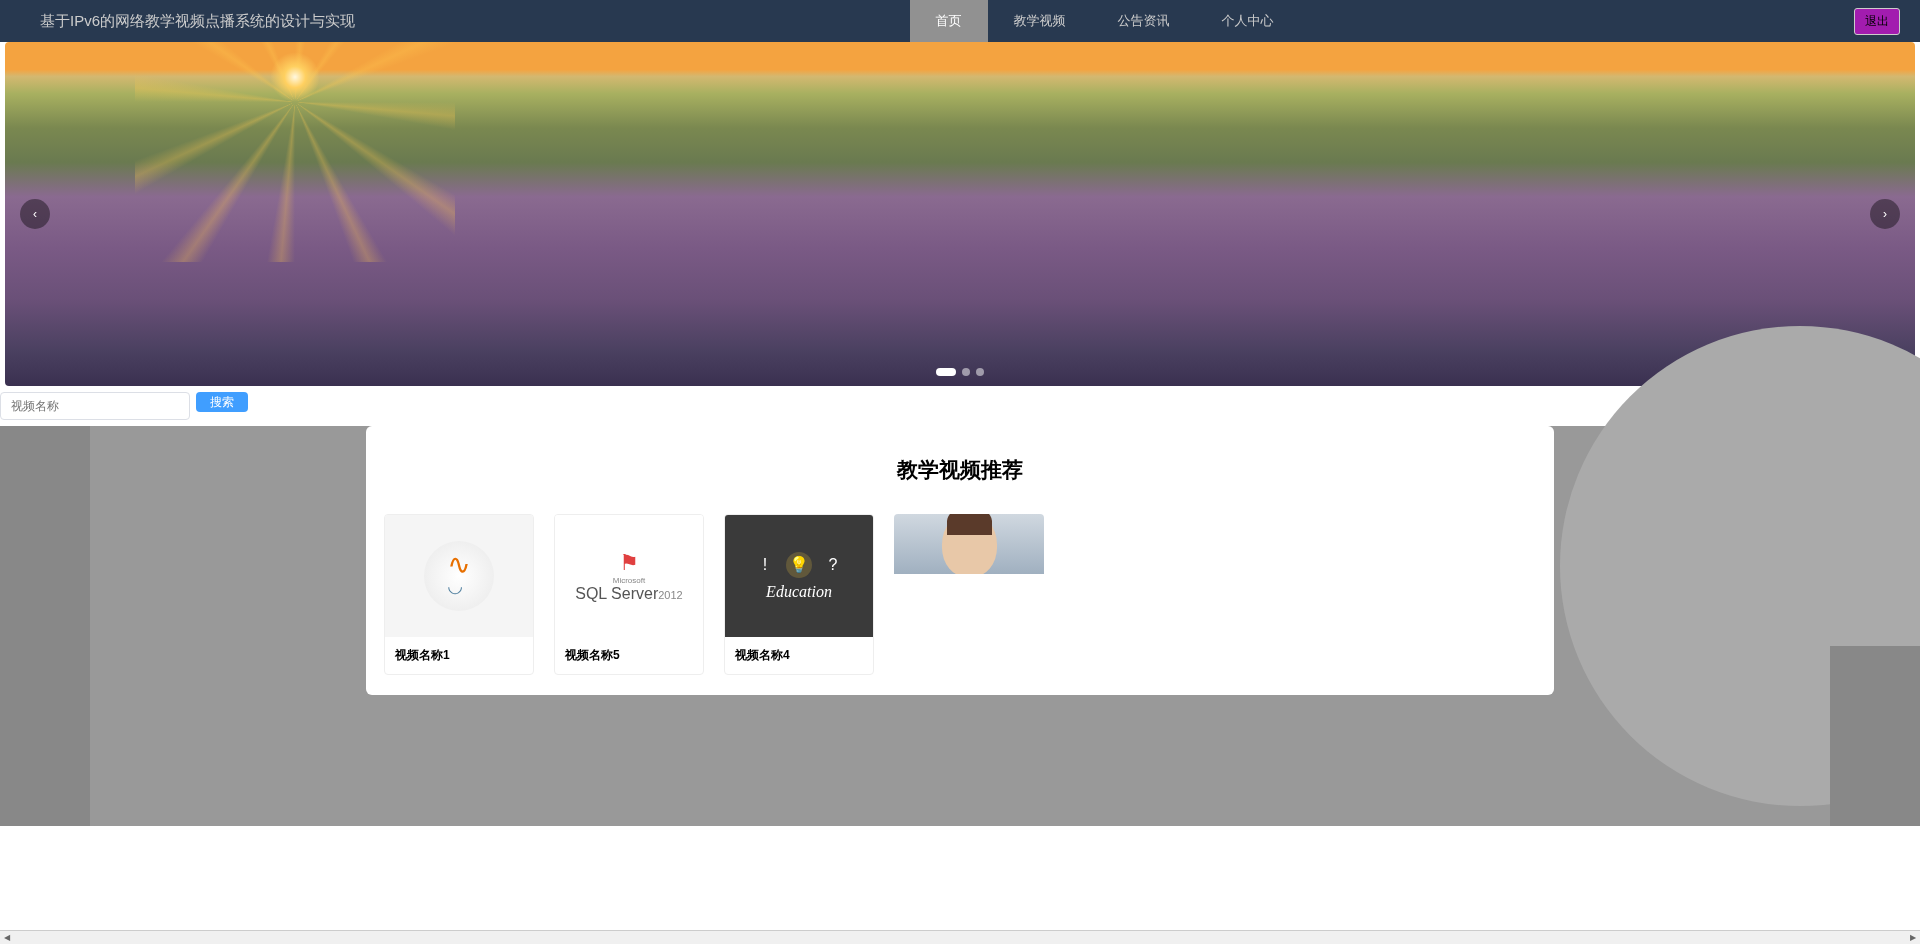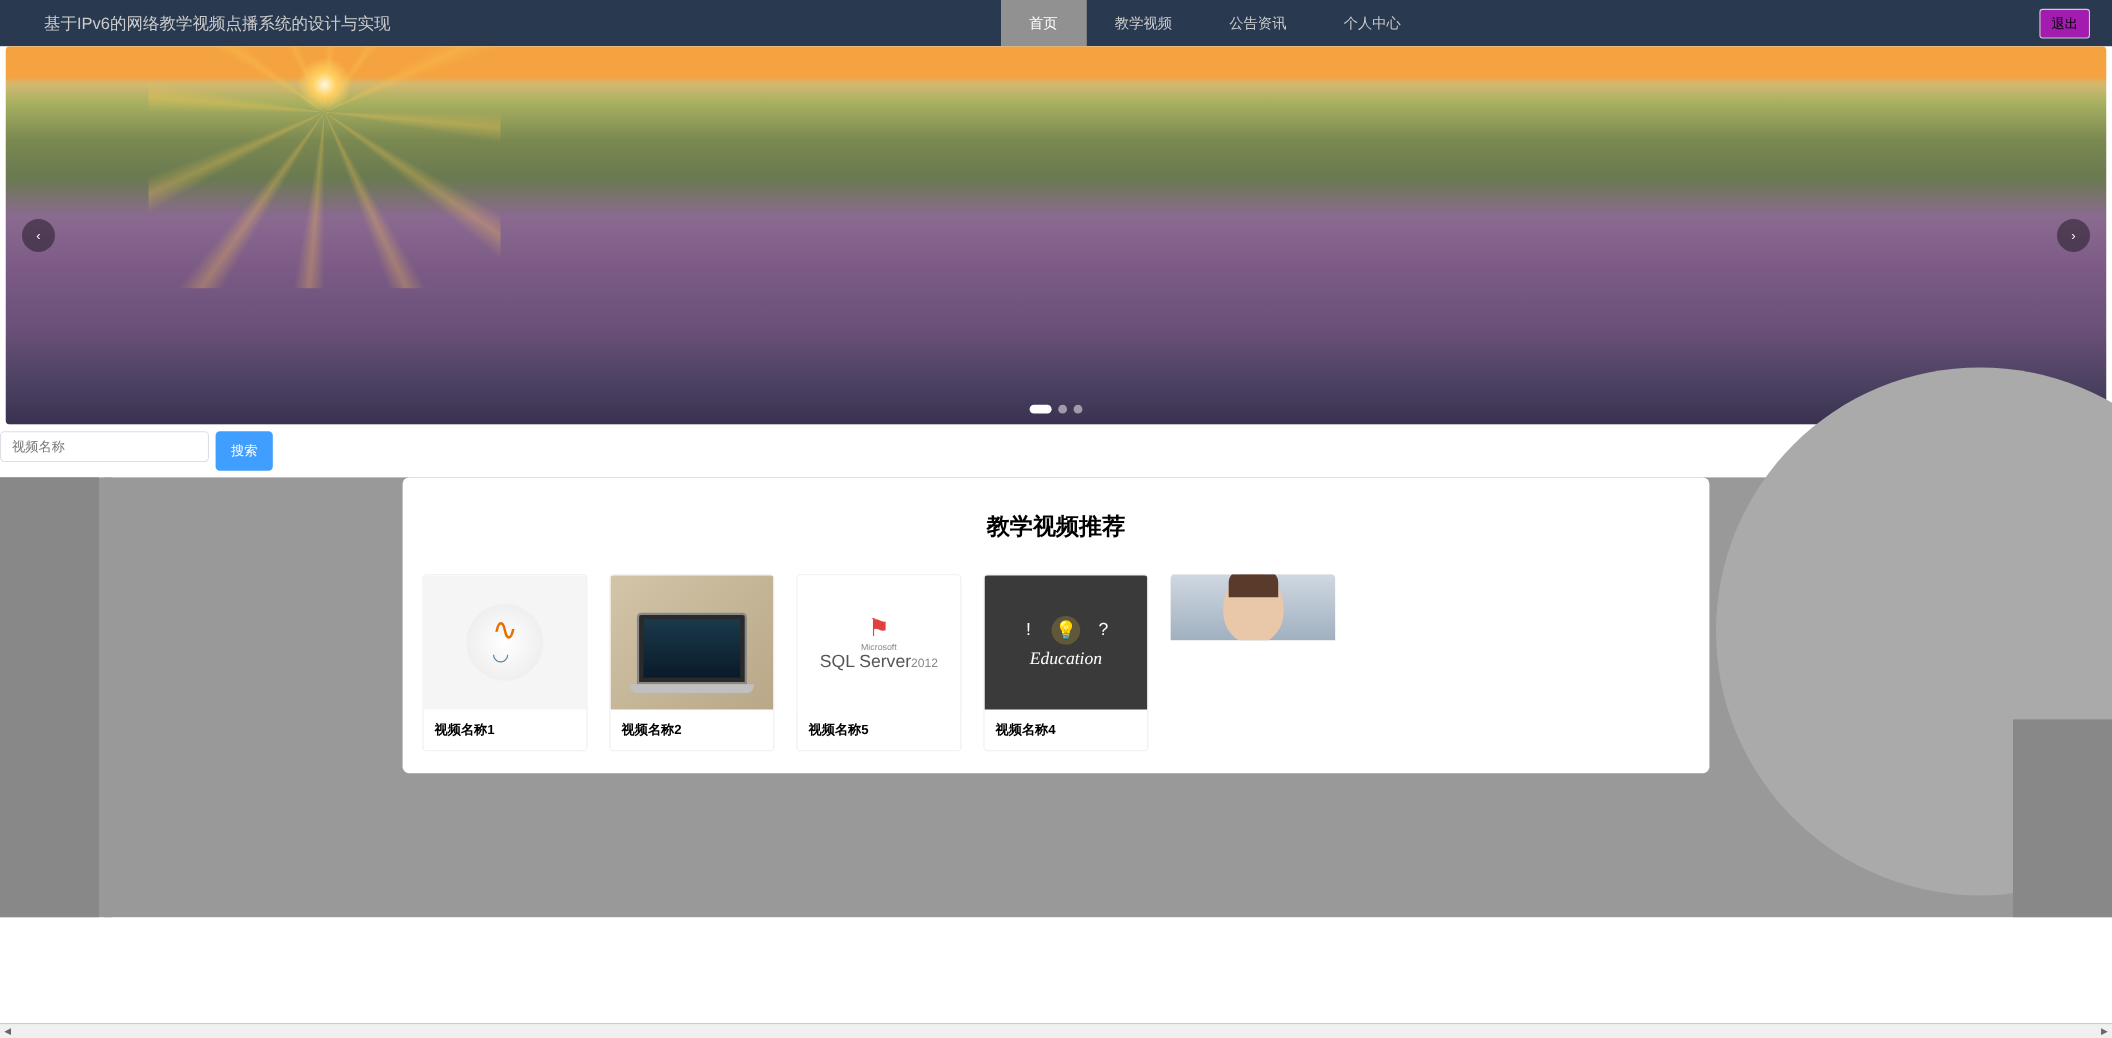--- a/index.html
+++ b/index.html
@@ -145,21 +145,21 @@
       border-radius: 4px;
       padding: 0 10px;
       font-size: 12px;
       outline: none;
     }
     .search-btn {
       background: #409eff;
       color: #fff;
       border: none;
       padding: 0 14px;
-      height: 36px;
+      height: 20px;
       border-radius: 4px;
       font-size: 12px;
       cursor: pointer;
     }
     
     .content-bg {
       background: #999;
       position: relative;
       padding-bottom: 30px;
       min-height: 400px;
@@ -347,29 +347,20 @@
           <div class="java-icon">
             <div class="java-cup">
               <div class="java-steam">∿</div>
               <div class="java-saucer">◡</div>
             </div>
           </div>
         </div>
         <div class="video-title">视频名称1</div>
       </div>
 
-      <div class="video-card">
-        <div class="video-thumb thumb-laptop">
-          <div class="laptop-shape">
-            <div class="laptop-screen"></div>
-            <div class="laptop-base"></div>
-          </div>
-        </div>
-        <div class="video-title">视频名称2</div>
-      </div>
 
       <div class="video-card">
         <div class="video-thumb thumb-sql">
           <div style="color:#e04040;font-size:22px;">⚑</div>
           <div class="sql-text1">Microsoft</div>
           <div><span class="sql-text2">SQL Server</span><span style="font-size:11px;color:#888;">2012</span></div>
         </div>
         <div class="video-title">视频名称5</div>
       </div>
 

